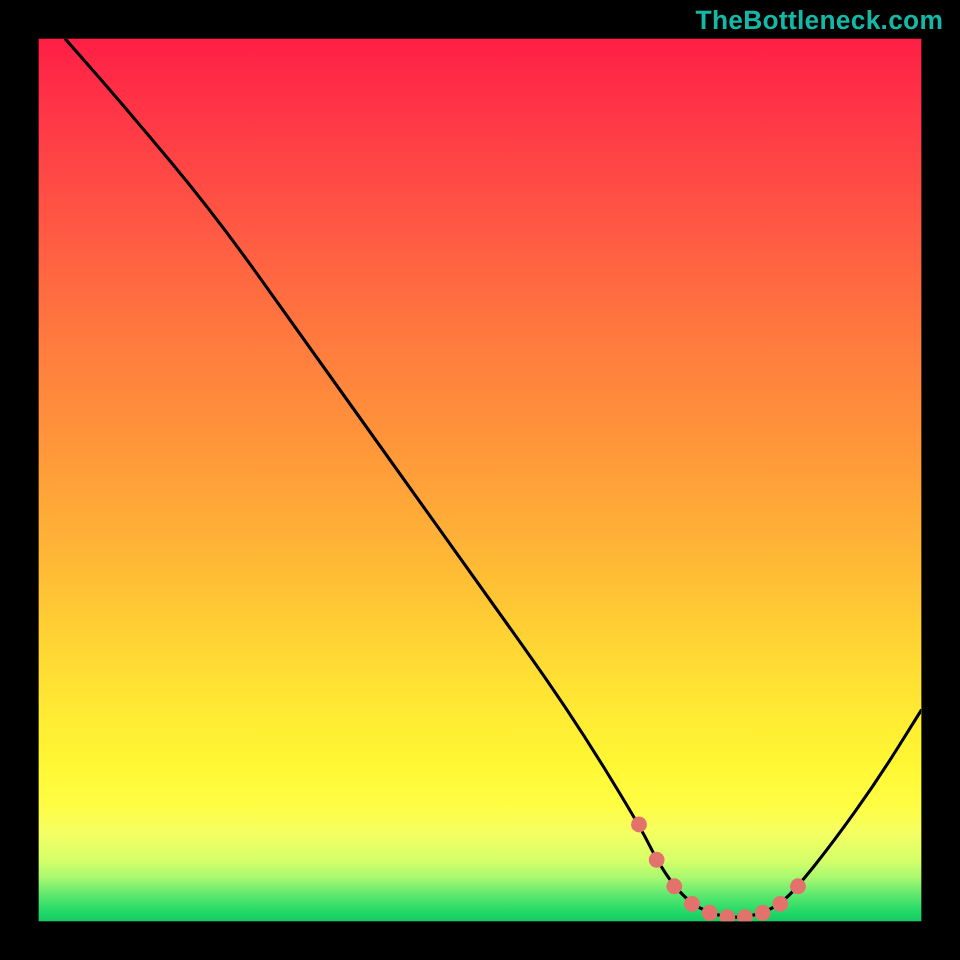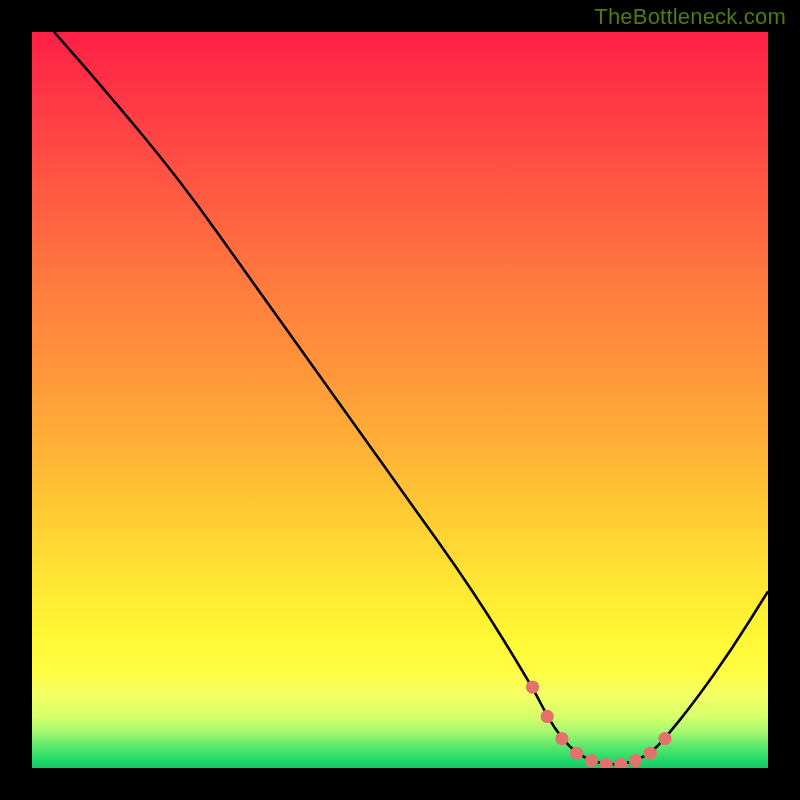--- a/index.html
+++ b/index.html
@@ -14,23 +14,23 @@
   .frame {
     position: relative;
     width: 800px;
     height: 800px;
     background: #000;
   }
   .watermark {
     position: absolute;
     top: 4px;
     right: 14px;
-    color: #4d7c0f;
+    color: #14b8a6;
     font-size: 22px;
-    font-weight: 400;
+    font-weight: 700;
     letter-spacing: 0.2px;
     z-index: 5;
     margin-left: 27px;
   }
   .plot {
     position: absolute;
     left: 32px;
     top: 32px;
     width: 736px;
     height: 736px;

